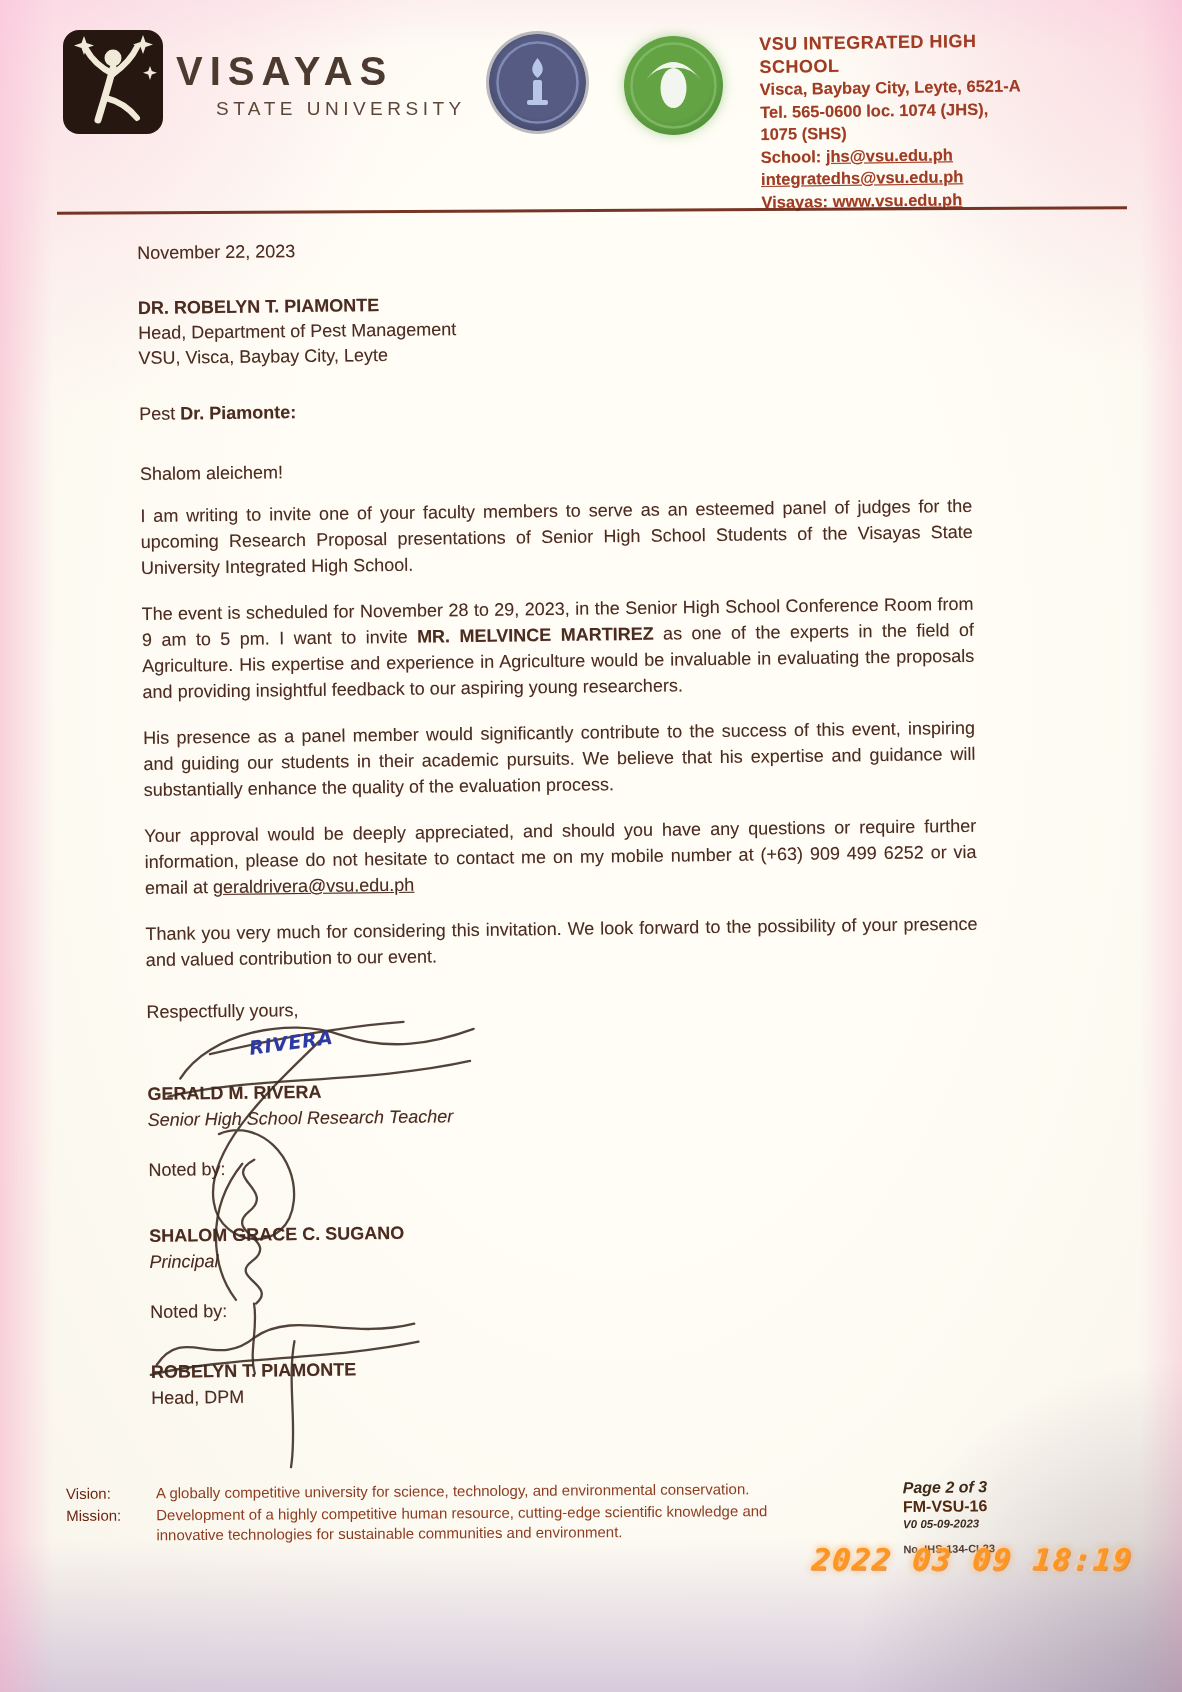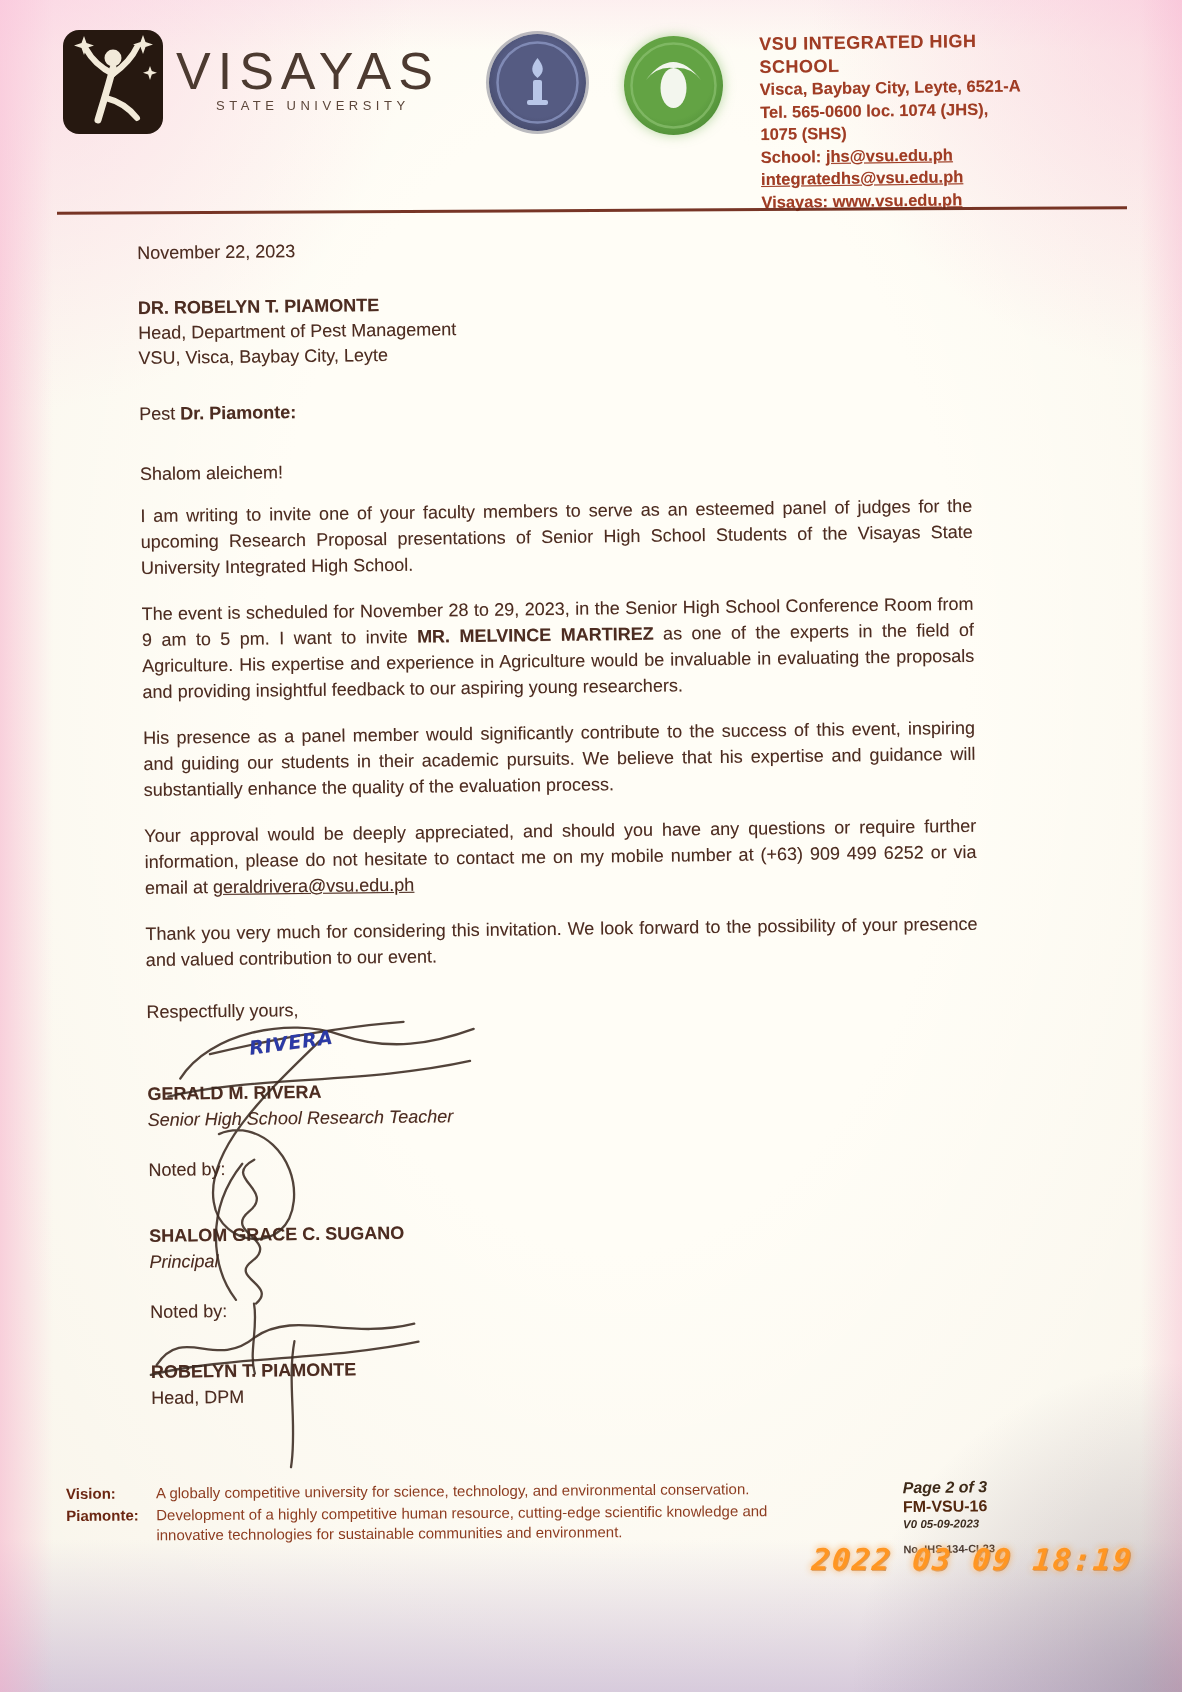--- a/index.html
+++ b/index.html
@@ -20,22 +20,22 @@
       linear-gradient(0deg, rgba(186,166,204,0.55), rgba(255,255,255,0) 9%),
       linear-gradient(180deg, rgba(250,215,230,0.35), rgba(255,255,255,0) 3%),
       radial-gradient(ellipse at 52% 40%, #fffdf6 40%, rgba(255,253,246,0) 100%);
   }
   
   .logo-box{
     position:absolute;left:63px;top:30px;width:100px;height:104px;
     background:#261810;border-radius:16px;
   }
   .wordmark{position:absolute;left:176px;top:44px;color:#4c3a30;}
-  .wm-main{font-size:52px;letter-spacing:7px;font-weight:400;line-height:54px;}
-  .wm-sub{font-size:13px;letter-spacing:4.5px;font-weight:400;margin-left:40px;color:#5c463a;}
+  .wm-main{font-size:40px;letter-spacing:7px;font-weight:700;line-height:54px;}
+  .wm-sub{font-size:19px;letter-spacing:4.5px;font-weight:400;margin-left:40px;color:#5c463a;}
   .badge{position:absolute;border-radius:50%;}
   .badge1{left:489px;top:34px;width:97px;height:97px;background:radial-gradient(circle at 50% 45%, #555b82 55%, #363a55 100%);box-shadow:0 0 0 3px rgba(60,62,90,.35);}
   .badge2{left:624px;top:36px;width:99px;height:99px;background:radial-gradient(circle at 45% 40%, #63a344 55%, #3e7c2c 100%);box-shadow:0 0 12px rgba(110,180,80,.5);}
   .badge svg{position:absolute;left:0;top:0;}
   .school-info{
     position:absolute;left:759px;top:33px;width:380px;
     color:#a03c24;font-weight:700;font-size:16.5px;line-height:22.5px;
     transform:rotate(-0.8deg);transform-origin:left top;
     text-shadow:0.2px 0.2px 0.4px rgba(140,60,30,.35);
   }
@@ -73,21 +73,21 @@
     color:#2b3aa6;transform:rotate(-7deg);
     font-family:"DejaVu Sans",sans-serif;
   }
   
   .footer{
     position:absolute;left:66px;top:1484px;width:720px;
     display:grid;grid-template-columns:90px 614px;row-gap:2px;
     font-size:15px;line-height:20px;color:#8d3c20;
     transform:rotate(-0.4deg);transform-origin:left top;
   }
-  .f-label{font-weight:700;color:#6b2612;}
+  .f-label{font-weight:400;color:#6b2612;}
   .footer-right{
     position:absolute;left:903px;top:1478px;width:220px;color:#3e2a18;
     transform:rotate(-0.6deg);
   }
   .fr-page{font-style:italic;font-weight:700;font-size:16px;}
   .fr-code{font-weight:700;font-size:16px;color:#54280f;margin-top:1px;}
   .fr-ver{font-style:italic;font-weight:700;font-size:11.5px;margin-top:2px;color:#3c2c20;}
   .fr-no{font-size:11px;margin-top:13px;color:#4c3c33;font-weight:700;}
   .timestamp{
     position:absolute;left:812px;top:1542px;
@@ -209,21 +209,21 @@
         <path d="M152,32 C144,72 154,118 147,158"></path>
       </svg>
     </div>
     <p class="b">ROBELYN T. PIAMONTE</p>
     <p>Head, DPM</p>
   </div>
 
   <div class="footer">
     <div class="f-label">Vision:</div>
     <div class="f-text">A globally competitive university for science, technology, and environmental conservation.</div>
-    <div class="f-label">Piamonte:</div>
+    <div class="f-label">Mission:</div>
     <div class="f-text">Development of a highly competitive human resource, cutting-edge scientific knowledge and innovative technologies for sustainable communities and environment.</div>
   </div>
 
   <div class="footer-right">
     <div class="fr-page">Page 2 of 3</div>
     <div class="fr-code">FM-VSU-16</div>
     <div class="fr-ver">V0  05-09-2023</div>
     <div class="fr-no">No. IHS-134-CL23</div>
   </div>
 

